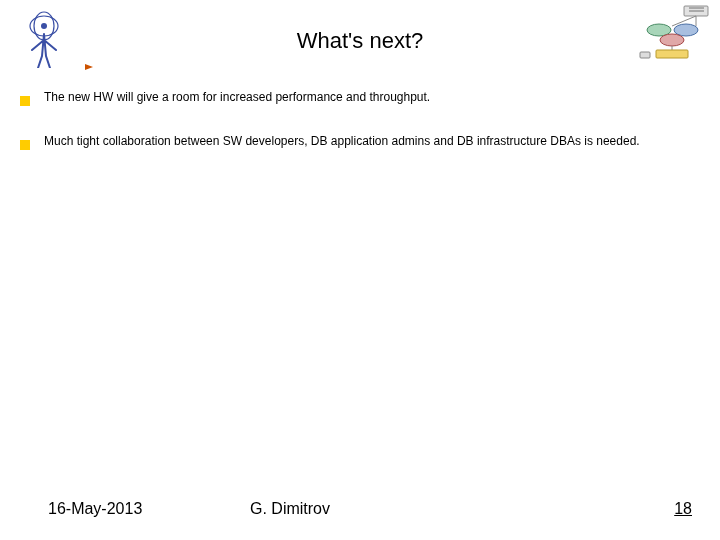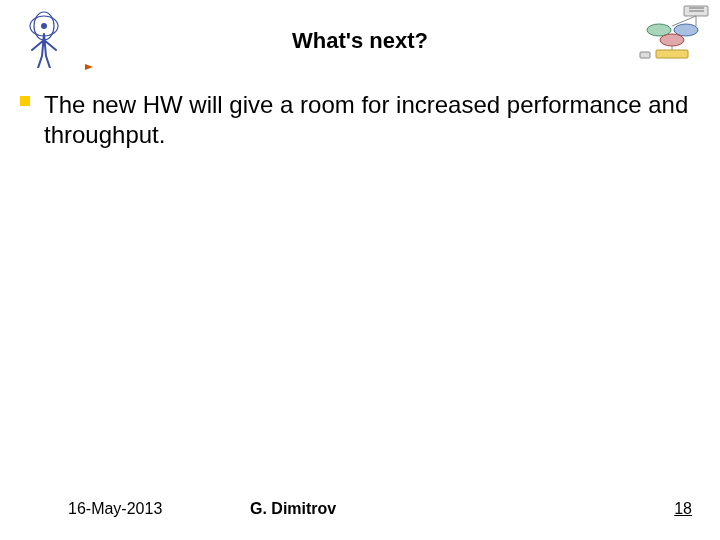--- a/index.html
+++ b/index.html
@@ -31,21 +31,21 @@
     width: 78px;
     height: 56px;
   }
   .title {
     position: absolute;
     top: 28px;
     left: 0;
     width: 720px;
     text-align: center;
     font-size: 22px;
-    font-weight: bold;
+    font-weight: normal;
     color: #000;
   }
   .underline {
     position: absolute;
     top: 63px;
     left: 85px;
     width: 540px;
     height: 8px;
   }
   .bullets {
@@ -62,43 +62,41 @@
   .bullet-square {
     flex: 0 0 auto;
     width: 10px;
     height: 10px;
     background: #ffcc00;
     margin-top: 6px;
     margin-right: 14px;
   }
   .bullet-text {
     flex: 1 1 auto;
-    font-size: 24px;
+    font-size: 12px;
     line-height: 1.25;
     color: #000;
   }
   .footer {
     position: absolute;
     bottom: 22px;
     left: 0;
     width: 720px;
     font-size: 16px;
     color: #000;
   }
   .footer-date {
     position: absolute;
     left: 48px;
     bottom: 0;
-    margin-left: 20px;
   }
   .footer-author {
     position: absolute;
     left: 250px;
     bottom: 0;
-    font-weight: bold;
   }
   .footer-page {
     position: absolute;
     right: 28px;
     bottom: 0;
     color: #000;
     text-decoration: underline;
   }
 </style>
 </head>
@@ -139,19 +137,23 @@
     <path d="M0 4 L540 4" stroke="url(#ul)" stroke-width="5" stroke-linecap="butt"></path>
     <path d="M0 1 L8 4 L0 7 Z" fill="#cc5200"></path>
   </svg>
 </div>
 
 <div class="bullets">
   <div class="bullet">
     <div class="bullet-square"></div>
     <div class="bullet-text">The new HW will give a room for increased performance and throughput.</div>
   </div>
+  <div class="bullet">
+    <div class="bullet-square"></div>
+    <div class="bullet-text">Much tight collaboration between SW developers, DB application admins and DB infrastructure DBAs is needed.</div>
+  </div>
 </div>
 
 <div class="footer">
   <div class="footer-date">16-May-2013</div>
   <div class="footer-author">G. Dimitrov</div>
   <div class="footer-page">18</div>
 </div>
 
 </body></html>

